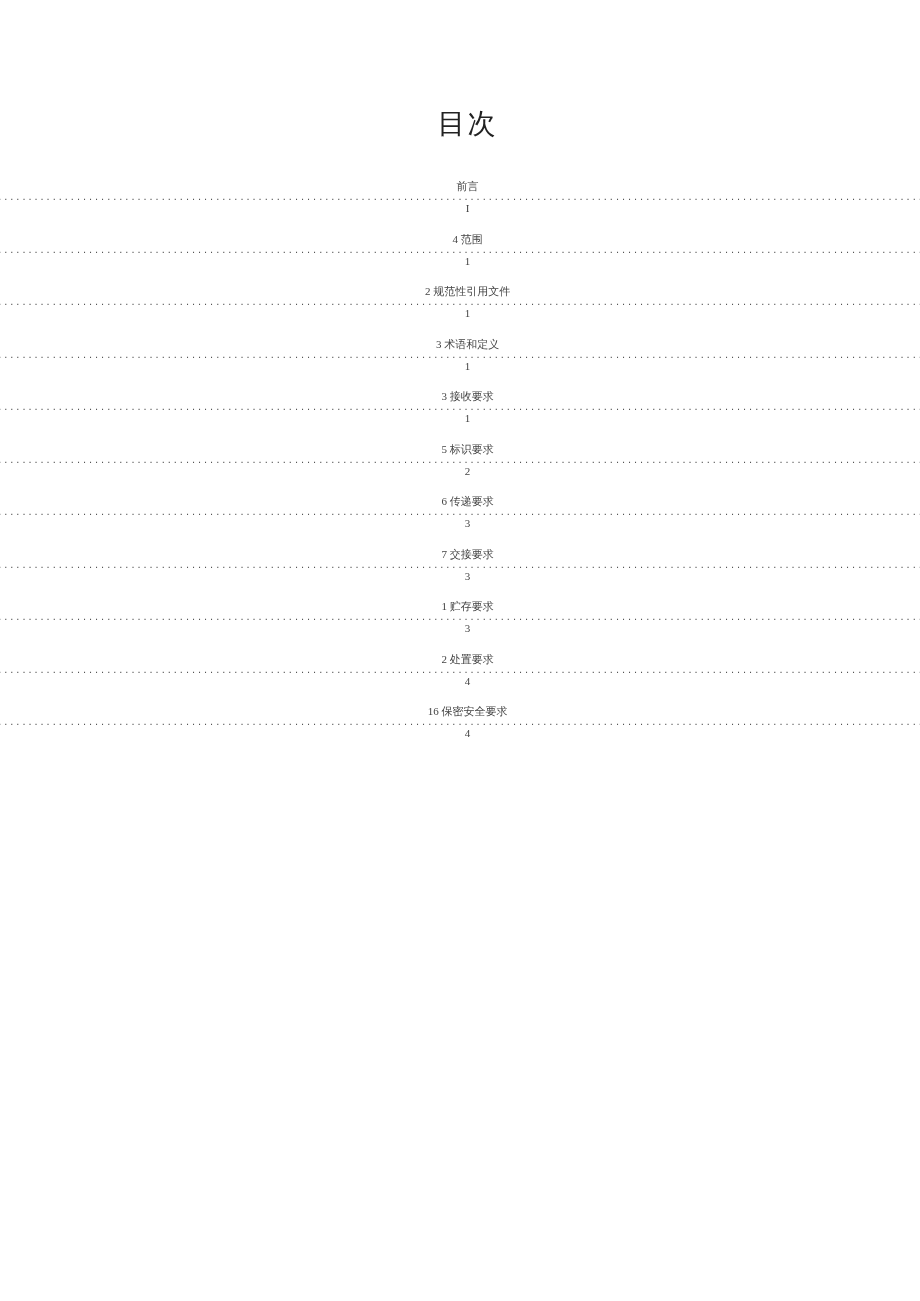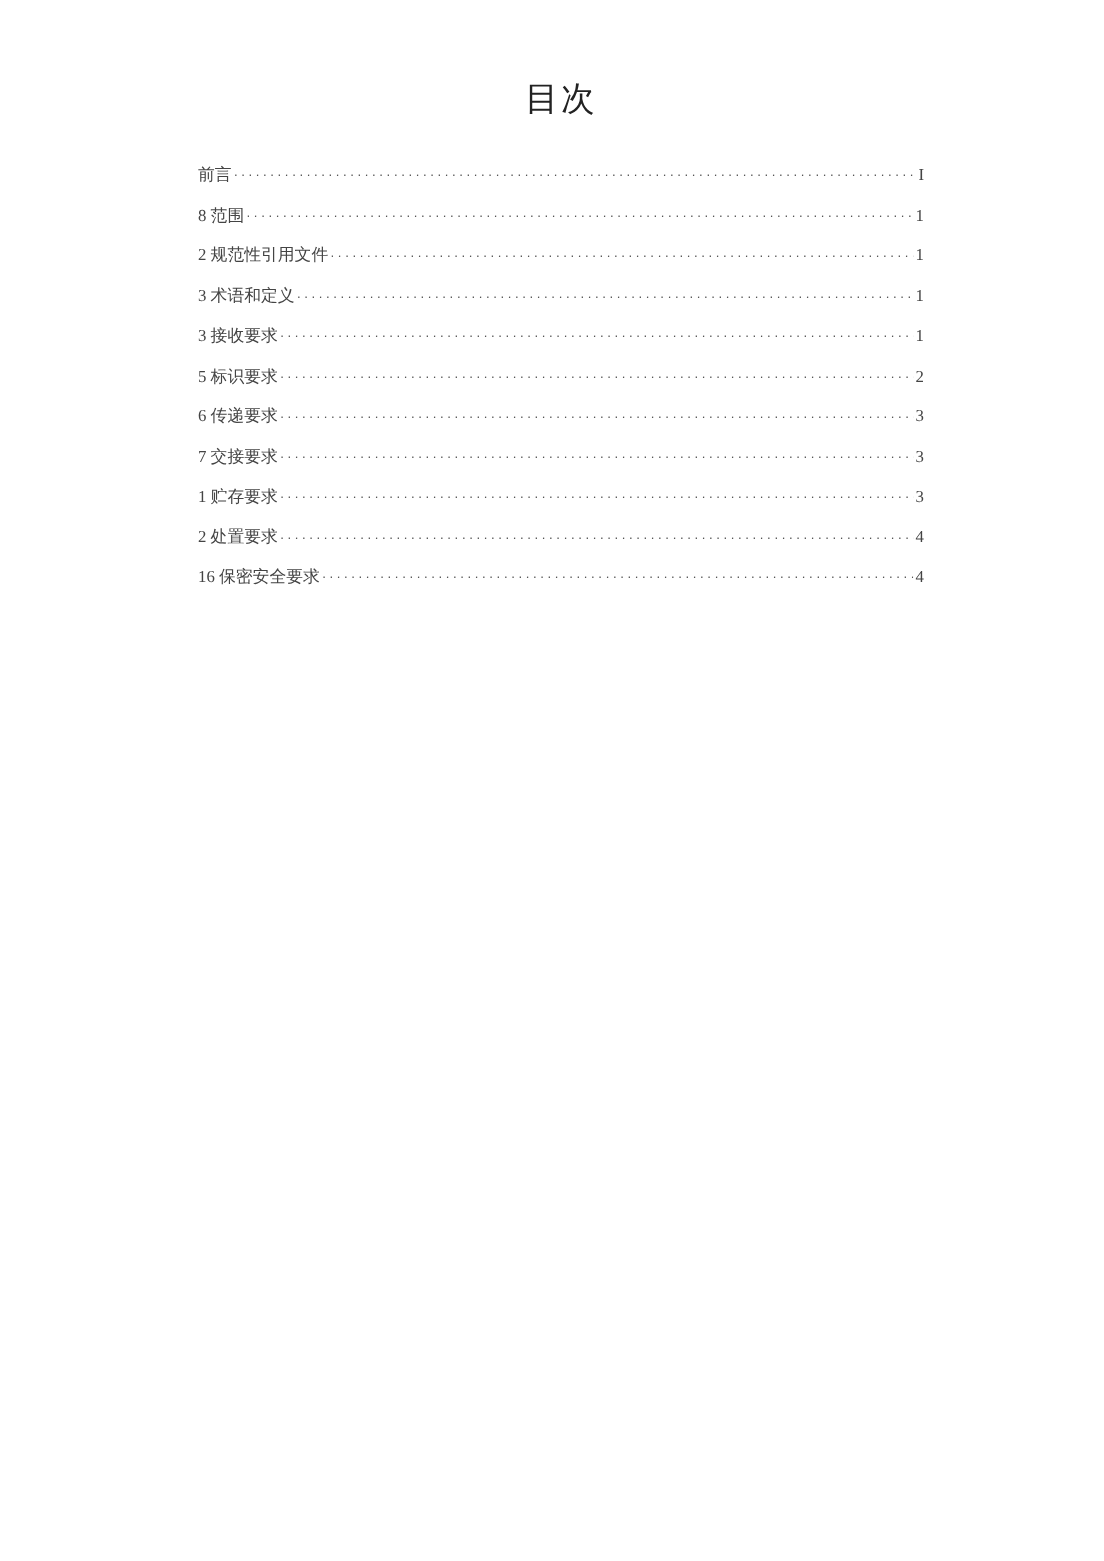--- a/index.html
+++ b/index.html
@@ -9,40 +9,41 @@
     }
     body {
       width: 920px;
       height: 1301px;
       background: #ffffff;
       font-family: "SimSun", "宋体", serif;
       color: #333333;
       position: relative;
     }
     .page {
-      padding: 64px 150px 0 165px;
+      padding: 105px 150px 0 165px;
     }
     .title {
       text-align: center;
       font-size: 28px;
       font-weight: normal;
       margin-bottom: 38px;
       letter-spacing: 2px;
       color: #222;
     }
     .toc-list {
       list-style: none;
     }
     .toc-item {
       display: flex;
-      align-items: flex-start;
-      font-size: 14px;
+      align-items: center;
+      font-size: 11px;
       line-height: 1;
       margin-bottom: 19.5px;
       color: #444;
+      flex-direction: column;
     }
     .toc-label {
       white-space: nowrap;
       flex-shrink: 0;
     }
     .toc-dots {
       flex: 1;
       overflow: hidden;
       white-space: nowrap;
       letter-spacing: 3px;
@@ -66,21 +67,21 @@
 
 <div class="page">
   <h1 class="title">目次</h1>
   <ul class="toc-list">
     <li class="toc-item">
       <span class="toc-label">前言</span>
       <span class="toc-dots"></span>
       <span class="toc-page">I</span>
     </li>
     <li class="toc-item">
-      <span class="toc-label">8 范围</span>
+      <span class="toc-label">4 范围</span>
       <span class="toc-dots"></span>
       <span class="toc-page">1</span>
     </li>
     <li class="toc-item">
       <span class="toc-label">2 规范性引用文件</span>
       <span class="toc-dots"></span>
       <span class="toc-page">1</span>
     </li>
     <li class="toc-item">
       <span class="toc-label">3 术语和定义</span>

